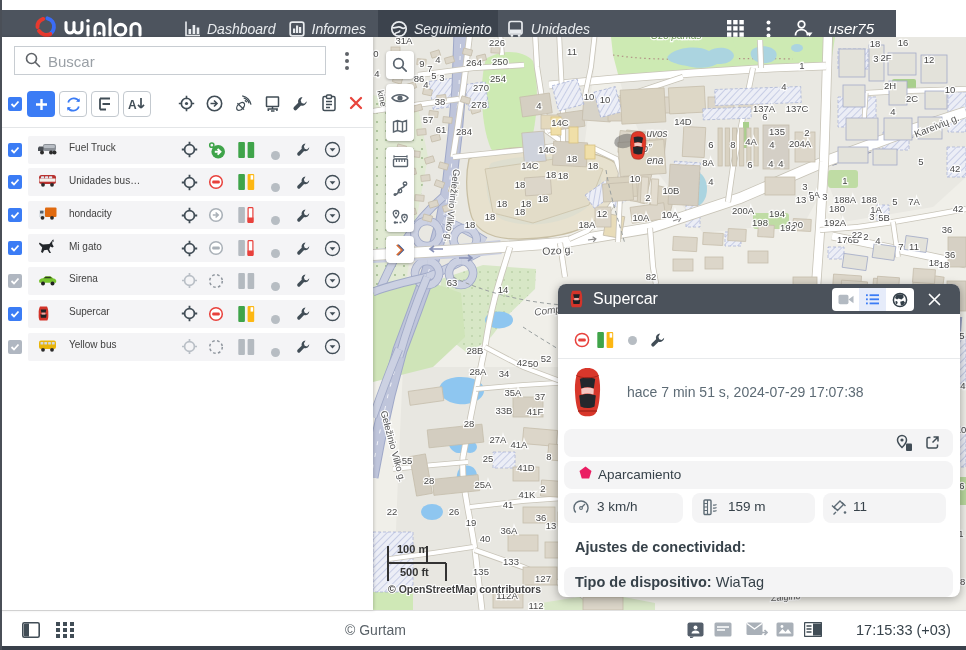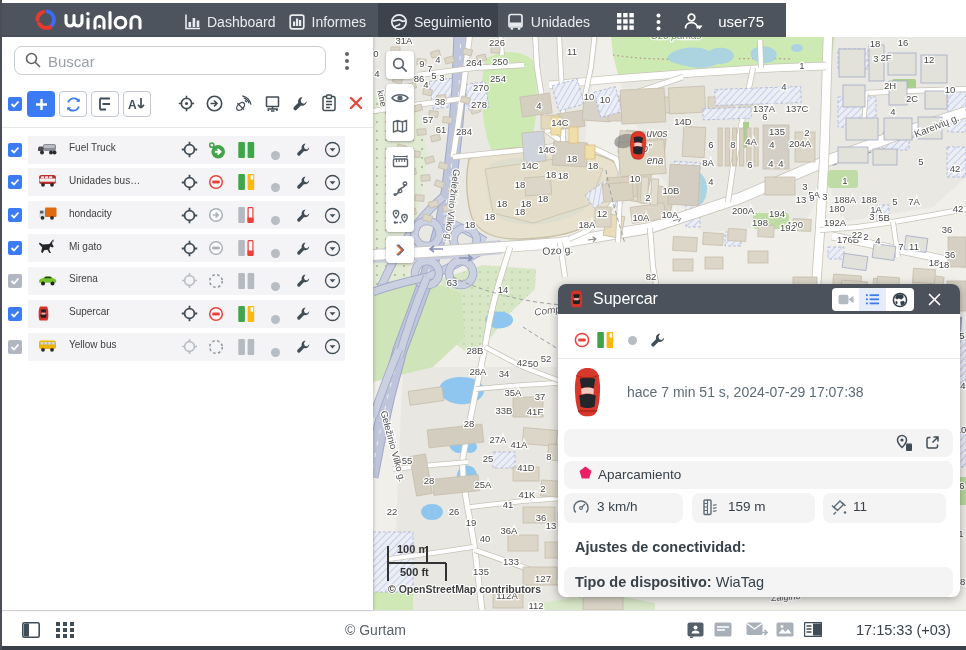--- a/index.html
+++ b/index.html
@@ -1,29 +1,29 @@
 <!DOCTYPE html>
 <html><head>
 <meta charset="utf-8">
 <style>
 * { margin:0; padding:0; box-sizing:border-box; }
 html,body { width:966px; height:650px; overflow:hidden; }
 body { font-family:"Liberation Sans",sans-serif; position:relative; background:#fff; }
 .abs { position:absolute; }
 
-.nav { position:absolute; left:0; top:3px; width:786px; height:37px; background:#4d545e; display:flex; align-items:center; }
+.nav { position:absolute; left:0; top:10px; width:896px; height:37px; background:#4d545e; display:flex; align-items:center;font-style:italic; }
 .nav .logo { position:absolute; left:33px; top:5px; }
 .brand { position:absolute; left:64px; top:7px; }
 .tabs { position:absolute; left:172px; top:0; height:37px; display:flex; }
 .tab { display:flex; align-items:center; gap:6px; padding:0 12px; color:#e9ecef; font-size:14px; height:37px; }
 .tab.active { background:#3c434d; }
 .navr { position:absolute; right:0; top:0; height:37px; display:flex; align-items:center; color:#fff; }
 
 .left { position:absolute; left:0; top:37px; width:373px; height:573px; background:#fff; box-shadow:1px 0 3px rgba(0,0,0,0.18); z-index:5; }
-.search { position:absolute; left:14px; top:9px; width:312px; height:29px; border:1px solid #c8cdd2; border-radius:8px; }
+.search { position:absolute; left:14px; top:9px; width:312px; height:29px; border:1px solid #c8cdd2; border-radius:0; }
 .search .ph { position:absolute; left:33px; top:6px; font-size:15px; color:#9aa0a6; }
 .kebab { position:absolute; left:344px; top:14px; }
 .tbtn { position:absolute; top:54px; height:26px; border:1px solid #c3c9cf; border-radius:4px; background:#fff; display:flex; align-items:center; justify-content:center; }
 .row { position:absolute; left:28px; width:317px; height:28px; background:#f4f4f6; border-radius:2px; }
 .rname { position:absolute; left:69px; top:6px; font-size:10px; color:#404040; }
 .cb { position:absolute; left:8px; width:14px; height:14px; border-radius:2px; background:#3b7cf5; }
 .cb.gray { background:#b0b7c1; }
 .cb svg { position:absolute; left:1px; top:1px; }
 .divider { position:absolute; left:0; top:90px; width:373px; height:1px; background:#e4e6e8; }
 

